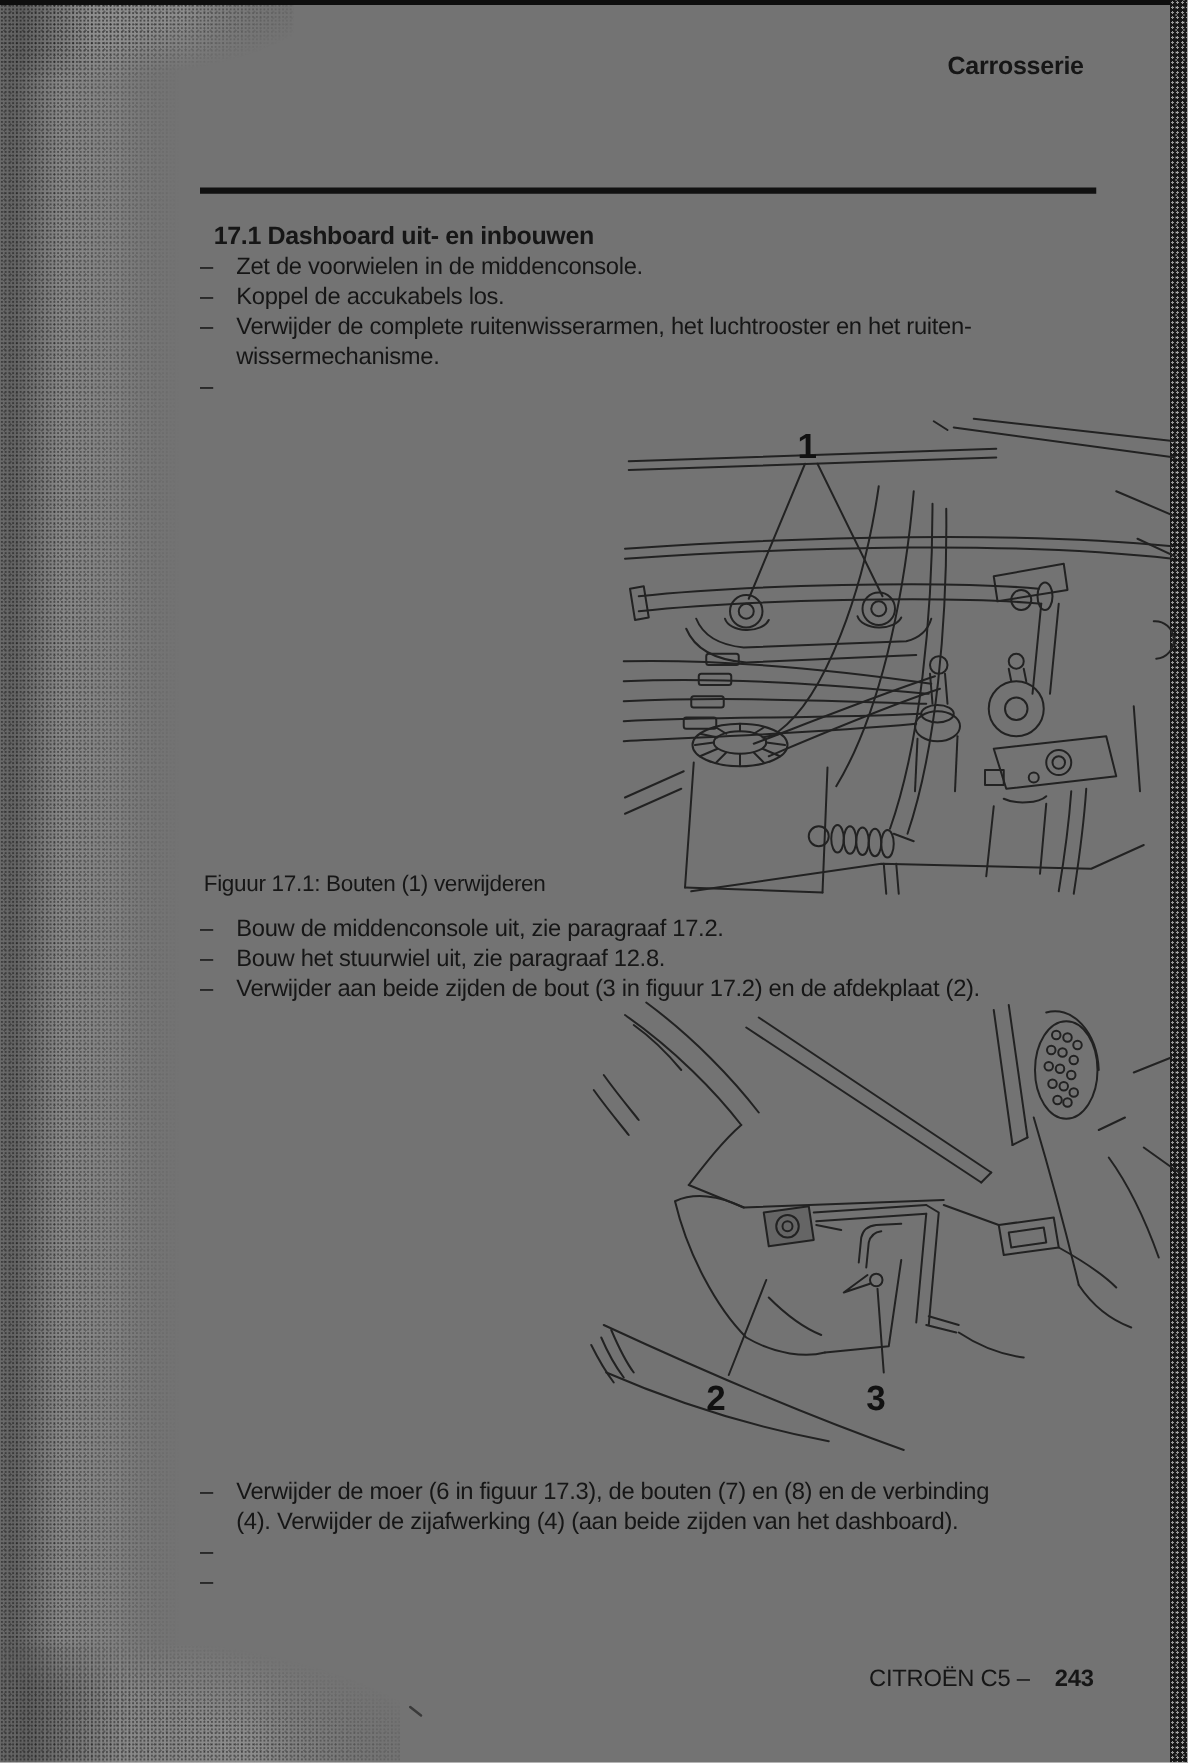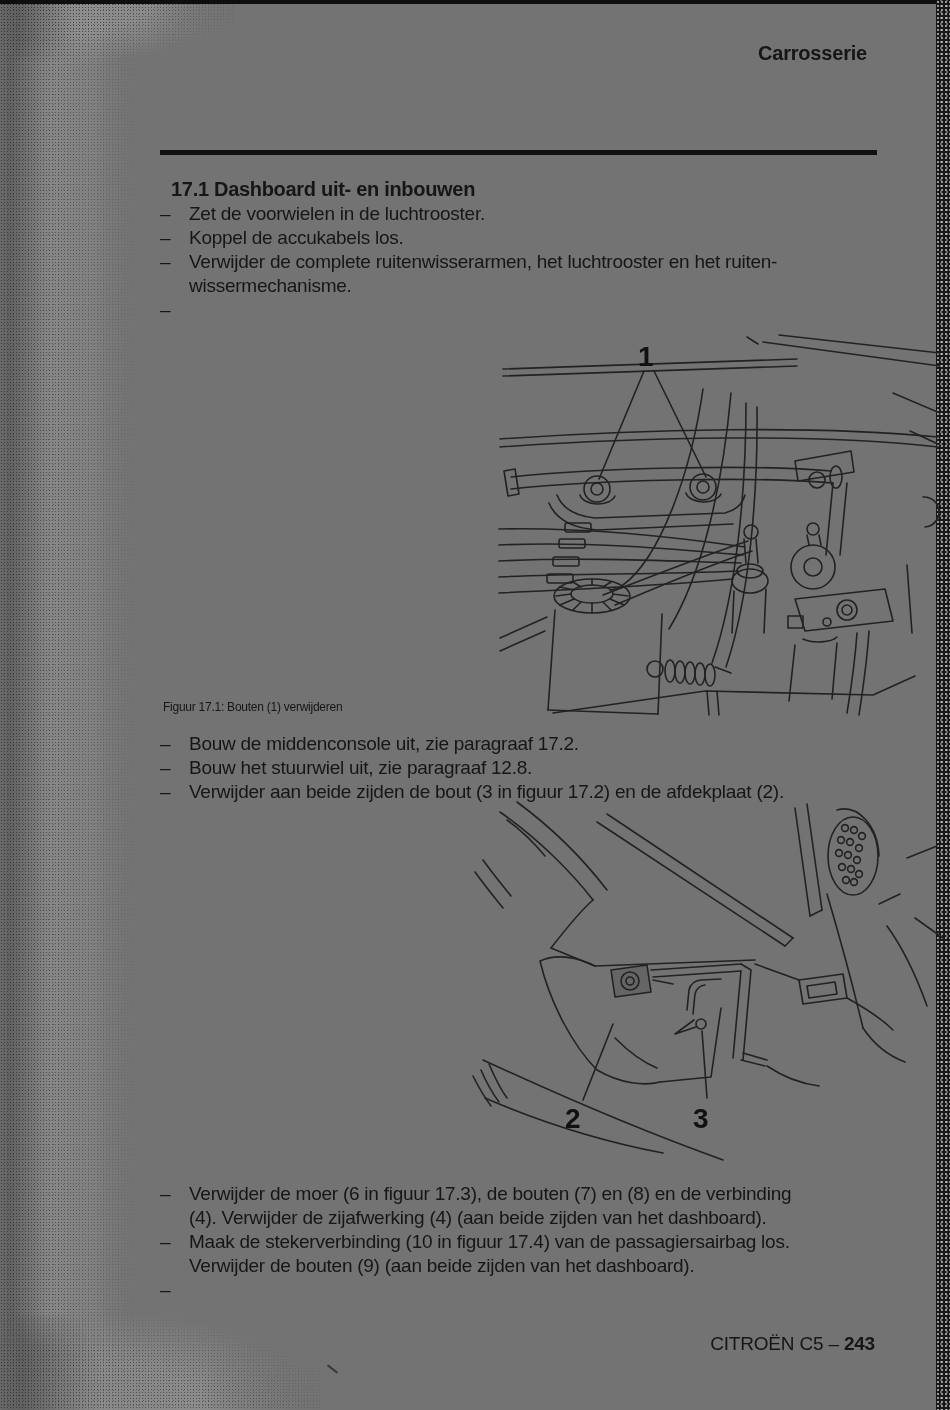--- a/index.html
+++ b/index.html
@@ -44,23 +44,23 @@
     background:#3a3a3a;transform:rotate(38deg);border-radius:1px;}
   
   .hdr{position:absolute;top:42px;right:83px;font-size:20px;font-weight:bold;letter-spacing:-.2px;}
   .title{position:absolute;left:160px;top:104px;font-size:30px;font-weight:bold;letter-spacing:-.4px;word-spacing:7px;}
   .rule{position:absolute;left:160px;top:150px;width:717px;height:5px;background:#111;}
   .sec-h{position:absolute;left:160px;top:178px;font-size:20px;font-weight:bold;letter-spacing:-.3px;margin-left:11px;}
   .list{position:absolute;left:160px;width:722px;font-size:19px;line-height:24px;letter-spacing:-.25px;}
   .list .li{display:flex;align-items:flex-start;}
   .list .dash{width:29px;flex:none;}
   .list .txt{white-space:pre-line;}
-  .cap{position:absolute;left:163px;font-size:12px;line-height:23px;letter-spacing:-.25px;white-space:pre-line;}
+  .cap{position:absolute;left:163px;font-size:18px;line-height:23px;letter-spacing:-.25px;white-space:pre-line;}
   .footer{position:absolute;top:1333px;right:75px;font-size:19px;letter-spacing:-.2px;}
-  .footer .pg{font-weight:bold;}
+  .footer .pg{font-weight:bold;margin-left:15px;}
   
   svg.fig{position:absolute;}
   svg.fig *{vector-effect:non-scaling-stroke;}
   svg.fig path,svg.fig circle,svg.fig ellipse,svg.fig rect,svg.fig line{
     fill:none;stroke:#222;stroke-width:1.6;stroke-linecap:round;stroke-linejoin:round;}
   svg.fig text{font-family:"Liberation Sans",sans-serif;font-weight:bold;font-size:28px;
     fill:#111;stroke:none;}
   svg.fig .shade{fill:rgba(40,40,40,.18);}
 </style>
 </head>
@@ -77,21 +77,21 @@
 
   <div class="hdr">Carrosserie</div>
 
   <div class="rule"></div>
 
   <div class="sec-h">17.1 Dashboard uit- en inbouwen</div>
 
   <div class="list" style="top:202px;">
     <div class="li">
       <span class="dash">–</span>
-      <span class="txt">Zet de voorwielen in de luchtrooster.</span>
+      <span class="txt">Zet de voorwielen in de middenconsole.</span>
     </div>
     <div class="li">
       <span class="dash">–</span>
       <span class="txt">Koppel de accukabels los.</span>
     </div>
     <div class="li">
       <span class="dash">–</span>
       <span class="txt">Verwijder de complete ruitenwisserarmen, het luchtrooster en het ruiten-
 wissermechanisme.</span>
     </div>
@@ -338,22 +338,20 @@
 
 
   <div class="list" style="top:1182px;">
     <div class="li">
       <span class="dash">–</span>
       <span class="txt">Verwijder de moer (6 in figuur 17.3), de bouten (7) en (8) en de verbinding
 (4). Verwijder de zijafwerking (4) (aan beide zijden van het dashboard).</span>
     </div>
     <div class="li">
       <span class="dash">–</span>
-      <span class="txt">Maak de stekerverbinding (10 in figuur 17.4) van de passagiersairbag los.
-Verwijder de bouten (9) (aan beide zijden van het dashboard).</span>
     </div>
     <div class="li">
       <span class="dash">–</span>
     </div>
   </div>
 
   <div class="footer">
     <span>CITROËN C5</span>
     <span>–</span>
     <span class="pg">243</span>

